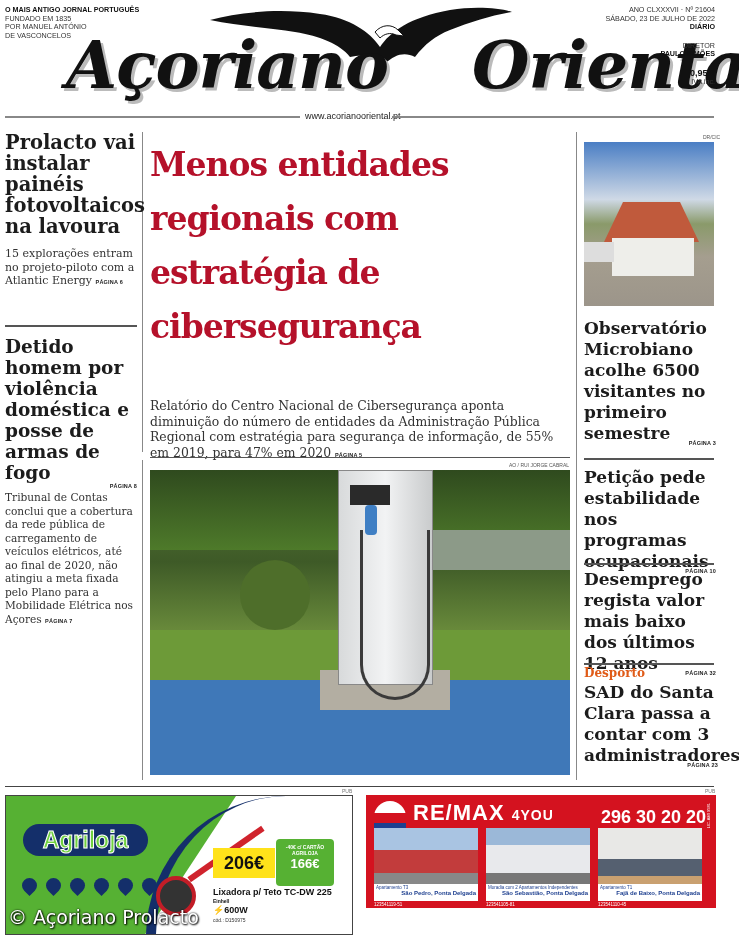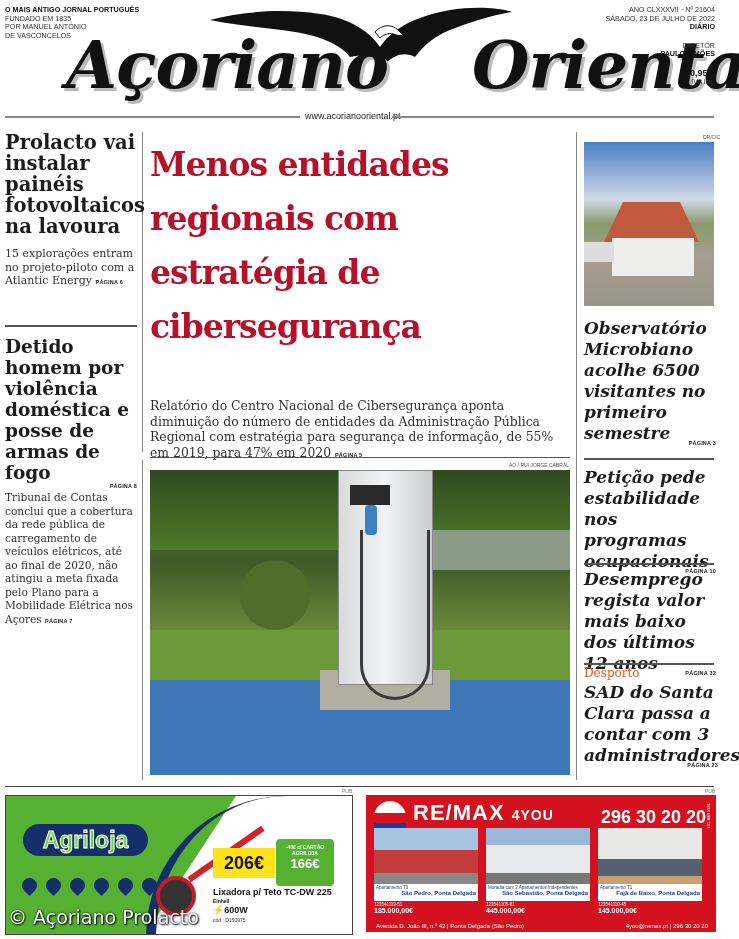--- a/index.html
+++ b/index.html
@@ -15,34 +15,34 @@
   .eagle { left: 200px; top: 2px; width: 315px; height: 70px; }
   .mast-right { right: 24px; top: 6px; text-align: right; font-size: 7.2px; line-height: 8.6px; color: #333; }
   .mast-right .b { font-weight: bold; color: #111; }
   .mast-right .price { font-size: 9px; font-weight: bold; color: #111; }
   .urlline { top: 116px; height: 2px; background: #888; }
   .url { left: 305px; top: 111px; font-size: 9px; color: #222; }
   
   .vline { width: 1px; background: #888; }
   .hline { height: 2px; background: #555; }
   .h-left { font-weight: bold; font-size: 19.5px; line-height: 21px; color: #1c1c1c; }
-  .h-right { font-weight: bold; font-size: 17px; line-height: 21px; color: #1c1c1c; font-style: italic; }
+  .h-right { font-weight: bold; font-size: 17px; line-height: 21px; color: #1c1c1c; }
   .body-txt { font-size: 11px; line-height: 13.5px; color: #333; }
   .pag { font-family: "Liberation Sans", sans-serif; font-size: 5.5px; font-weight: bold; color: #222; letter-spacing: 0.2px; }
   .main-title { left: 150px; top: 138px; width: 425px; color: #b5112a; font-weight: bold; font-size: 33px; line-height: 54px; letter-spacing: -1px; }
   .lead { left: 150px; top: 398px; width: 425px; font-size: 12.4px; line-height: 15.5px; color: #333; }
   .credit { font-family: "Liberation Sans", sans-serif; font-size: 5px; color: #555; }
   .teal-title { color: #1e6d84; font-weight: bold; font-size: 22.5px; line-height: 28px; }
-  .sport-label { color: #e05b18; font-weight: normal; font-size: 12px; }
+  .sport-label { color: #e05b18; font-weight: bold; font-size: 12px; }
   
   .photo-house { left: 584px; top: 142px; width: 130px; height: 164px; background: linear-gradient(180deg, #4a7ec4 0%, #cfd9e6 35%, #8a9a6a 50%, #a59e8f 70%, #9c958a 100%); overflow: hidden; }
   .photo-charger { left: 150px; top: 470px; width: 420px; height: 305px; overflow: hidden; background: linear-gradient(180deg, #5b7d3a 0%, #3e5a27 30%, #6d8f3d 55%, #5a7d2e 70%, #3c6fa8 80%, #4f7fb6 100%); }
   
   .ad-agri { left: 5px; top: 795px; width: 348px; height: 140px; border: 1px solid #444; overflow: hidden; background: #fff; }
-  .ad-remax { left: 366px; top: 795px; width: 350px; height: 137px; background: #d4121f; overflow: hidden; }
+  .ad-remax { left: 366px; top: 795px; width: 350px; height: 113px; background: #d4121f; overflow: hidden; }
   .pub { font-family: "Liberation Sans", sans-serif; font-size: 5px; color: #777; }
   .watermark { left: 8px; top: 906px; font-family: "DejaVu Sans", sans-serif; font-size: 19px; color: #fff; text-shadow: 0 0 2px #000, 1px 1px 2px #000; white-space: nowrap; }
 </style>
 </head>
 <body>
 
 <div class="abs mast-left sans">
   <div class="b">O MAIS ANTIGO JORNAL PORTUGUÊS</div>
   <div>FUNDADO EM 1835</div>
   <div>POR MANUEL ANTÓNIO</div>

